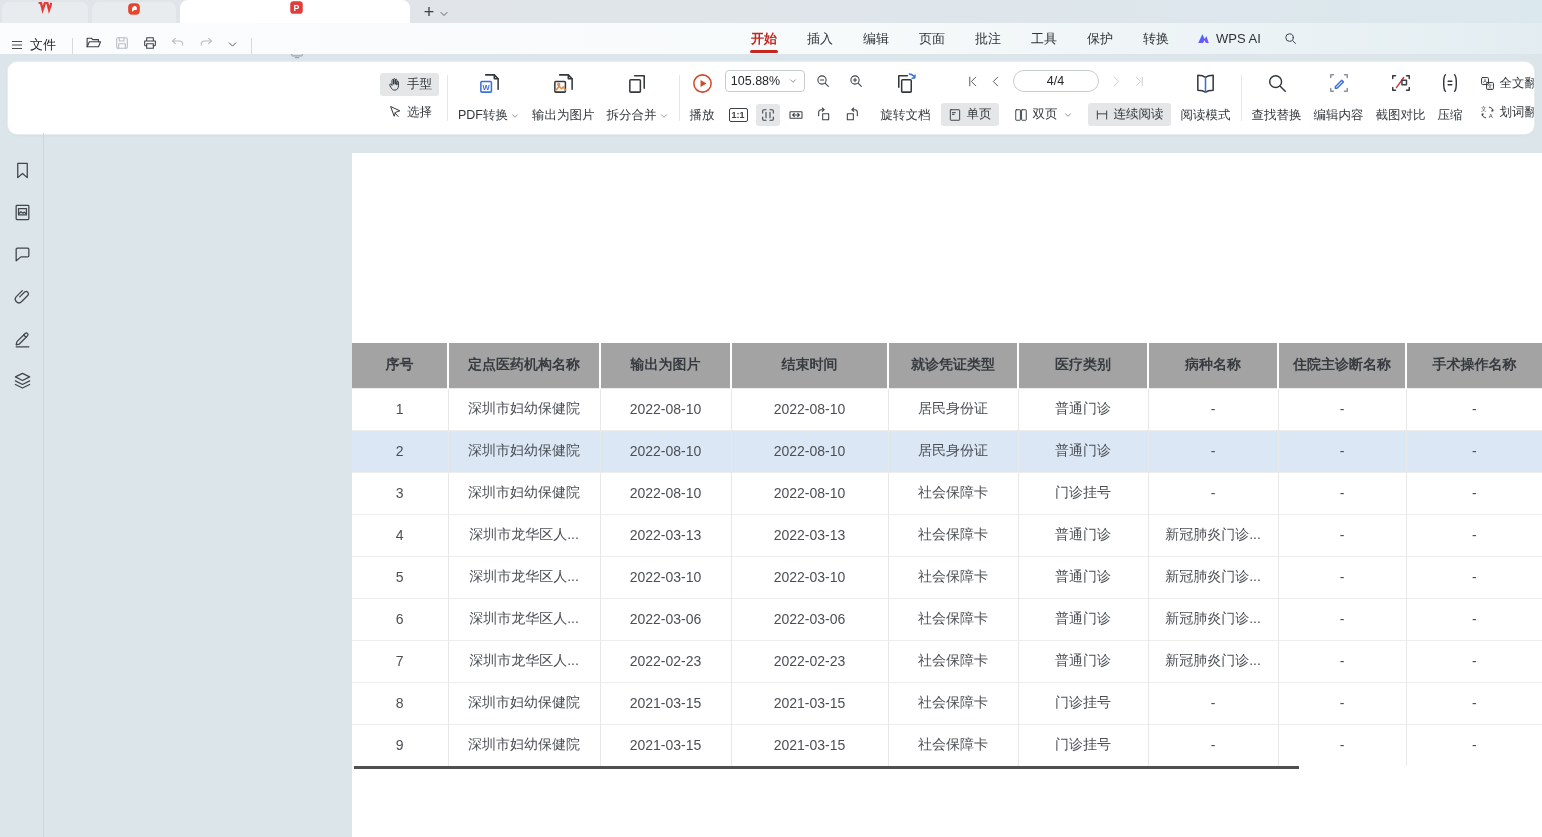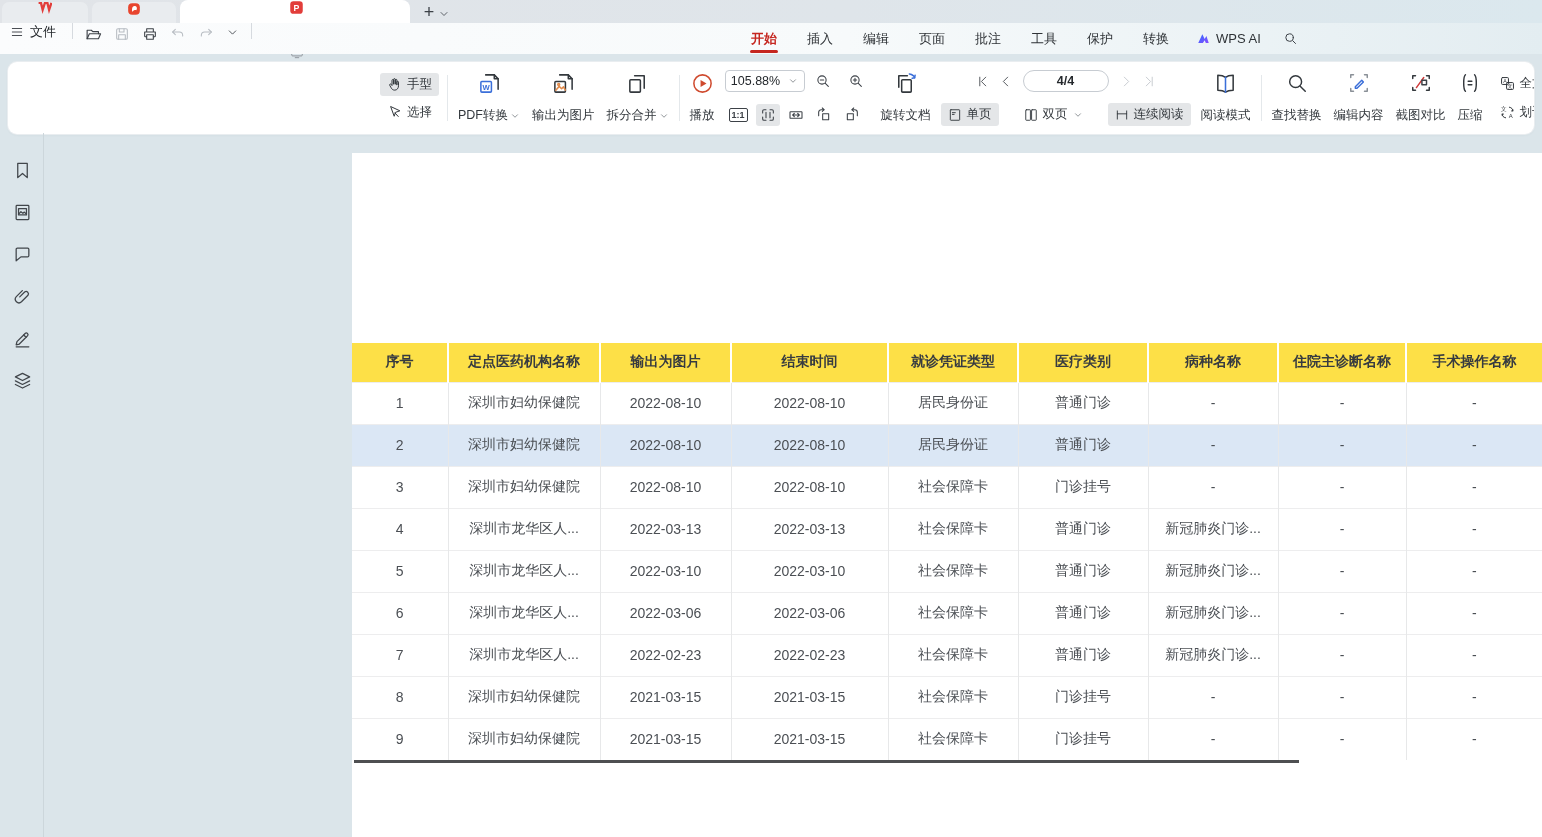--- a/index.html
+++ b/index.html
@@ -21,21 +21,21 @@
   .tab.active{ background:#ffffff; border-radius:8px 8px 0 0; height:23px; padding-right:8px; min-width:230px; }
   .tab .title{ white-space:nowrap; }
   .tab.active .title{ flex:1; letter-spacing:1px; }
   .tab-btn{ color:#8a9097; display:flex; align-items:center; }
   .newtab{ font-size:18px; color:#3c4147; margin:0 4px 2px 10px; line-height:1; }
   .tab-chev{ color:#3c4147; margin-bottom:3px; }
 
   
   .menubar{ position:absolute; left:0; top:23px; right:0; height:31px;
     background:linear-gradient(90deg,#fbfcfd 0%,#f7fafb 55%,#e3edf1 100%);
-    display:flex; align-items:flex-start; font-size:13px; }
+    display:flex; align-items:flex-end; font-size:13px; }
   .filegrp{ display:flex; align-items:center; gap:6px; padding:0 10px; }
   .file-label{ font-size:13px; color:#24282c; }
   .vdiv{ width:1px; height:16px; background:#d6dadf; margin:0 6px; }
   .qbtn{ padding:3px 6px; color:#3c4147; display:flex; align-items:center; }
   .qbtn.dis{ color:#b7bcc2; }
   .menus{ position:absolute; left:736px; top:0; height:100%; display:flex; align-items:center; }
   .menu-item{ padding:0 15px; height:100%; display:flex; align-items:center; color:#2e3236; position:relative; }
   .menu-item.active{ color:#c5261f; font-weight:bold; }
   .menu-item.active::after{ content:""; position:absolute; left:50%; transform:translateX(-50%);
     bottom:1px; width:28px; height:3px; background:#c5261f; border-radius:2px; }
@@ -54,36 +54,36 @@
     height:56px; font-size:12.5px; color:#33383d; flex:none; padding:2px 2px; gap:3px; white-space:nowrap; }
   .bigbtn .lbl{ display:flex; align-items:center; gap:2px; }
   .row{ display:flex; align-items:center; }
   .zoombox{ width:80px; height:22px; border:1px solid #c7ccd2; border-radius:4px; display:flex;
     align-items:center; justify-content:center; gap:8px; font-size:12.5px; color:#24282c; }
   .mag{ padding:0 7px; color:#3c4147; }
   .viewicons{ display:flex; align-items:center; gap:4px; }
   .vbtn{ padding:3px 4px; border-radius:3px; color:#3c4147; display:flex; align-items:flex-start; }
   .onebox{ font-size:9px; border:1.4px solid #3c4147; border-radius:2px; padding:1px 2px; font-weight:bold; }
   .pagebox{ width:86px; height:22px; border:1px solid #c7ccd2; border-radius:11px; display:flex;
-    align-items:center; justify-content:center; font-size:12.5px; font-weight:bold; color:#24282c; margin:0 6px; }
+    align-items:center; justify-content:center; font-size:12.5px; font-weight:normal; color:#24282c; margin:0 6px; }
   .nav{ padding:0 5px; color:#3c4147; }
   .nav.dis{ color:#c0c5cb; }
   .chev{ color:#5a6066; }
 
   
   .sidebar{ position:absolute; left:0; top:133px; bottom:0; width:44px;
     display:flex; flex-direction:column; align-items:center; padding-top:26px; gap:19px; }
   .sidebar::after{ content:""; position:absolute; right:0; top:0; bottom:0; width:1px; background:#ccd6db; }
   .sbtn{ color:#41464b; padding:2px; }
 
   
   .page{ position:absolute; left:352px; top:153px; right:0; bottom:0; background:#fff; }
   .table-wrap{ position:absolute; left:0; top:190px; width:1190px; filter:blur(.35px); }
   table{ width:1190px; border-collapse:collapse; table-layout:fixed; font-size:14px; color:#4b4f54; }
-  th{ background:#fde047; height:39px; font-size:14px; font-weight:bold; color:#373b40;
+  th{ background:#a3a3a3; height:45px; font-size:14px; font-weight:bold; color:#373b40;
     border-left:2px solid #ffffff; }
   th:first-child{ border-left:none; }
   td{ height:42px; text-align:center; border-top:1px solid #ededee; border-left:1px solid #e7e8e9; }
   td:first-child{ border-left:none; }
   tr.highlight td{ background:#dbe7f5; }
   .bottom-line{ width:945px; height:3px; background:#4e4f51; margin-left:2px; }
 </style>
 </head>
 <body>
 
@@ -360,21 +360,21 @@
         <svg class="ic" width="13" height="13" viewBox="0 0 24 24" stroke-width="2">
             <path d="M8 4l8 8-8 8"></path>
           </svg>
       </span>
       <span class="nav dis">
         <svg class="ic" width="13" height="13" viewBox="0 0 24 24" stroke-width="2">
             <path d="M17 4v16M6 4l8 8-8 8"></path>
           </svg>
       </span>
     </div>
-    <div class="row" style="gap:18px;">
+    <div class="row" style="gap:8px;">
       <span class="smallbtn sel">
         <svg class="ic" width="14" height="14" viewBox="0 0 24 24" stroke-width="1.5">
             <rect x="4" y="3" width="16" height="18" rx="1"></rect>
             <path d="M7.5 8h5M7.5 11h3"></path>
           </svg>
         <span>单页</span>
       </span>
       <span class="smallbtn">
         <svg class="ic" width="14" height="14" viewBox="0 0 24 24" stroke-width="1.5">
             <rect x="3" y="3" width="8" height="18" rx="1"></rect>

